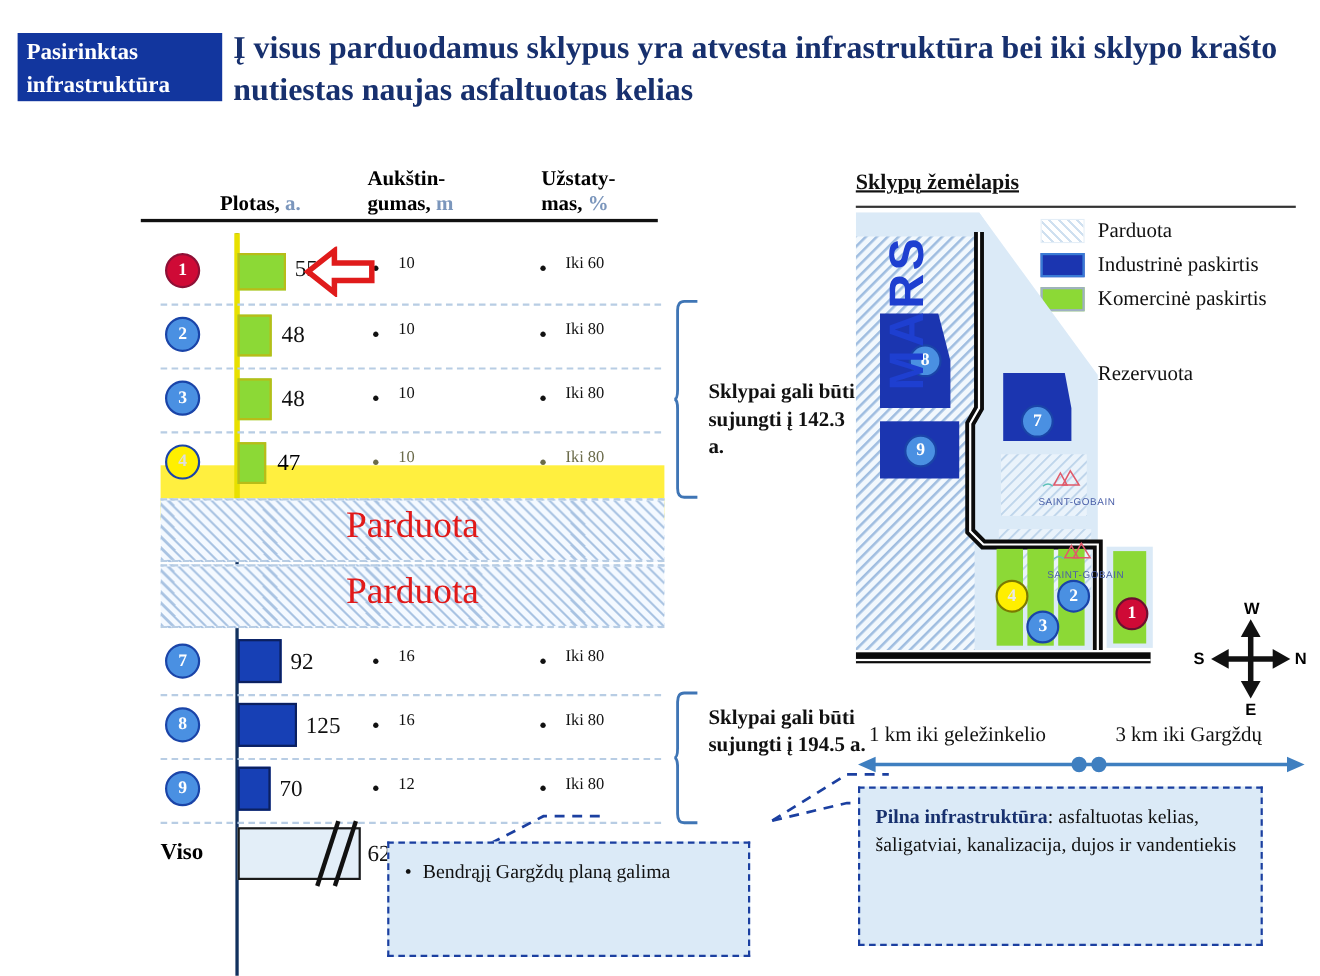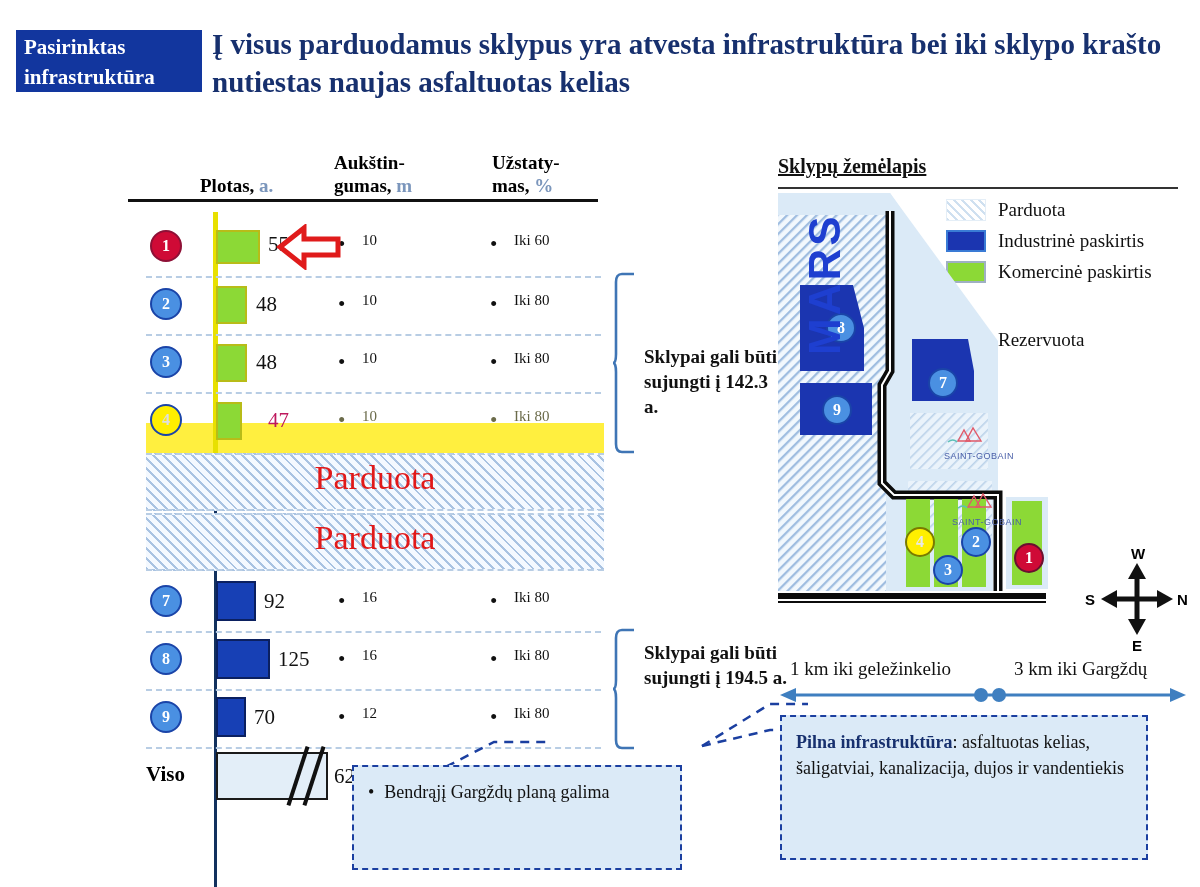--- a/index.html
+++ b/index.html
@@ -196,21 +196,21 @@
     <div class="dot" style="left:210px;top:16px;">•</div>
     <div class="cell" style="left:234px;top:16px;">10</div>
     <div class="dot" style="left:362px;top:16px;">•</div>
     <div class="cell" style="left:386px;top:16px;">Iki 80</div>
   </div>
   <div class="rowsep" style="top:242px;"></div>
 
   <div class="row" style="top:242px;">
     <div class="badge b-yel" style="left:22px;top:12px;">4</div>
     <div class="bar bar-green" style="left:88px;top:10px;width:26px;height:38px;"></div>
-    <div class="val" style="left:140px;top:16px;color:#be185d;">47</div>
+    <div class="val" style="left:124px;top:16px;color:#000000;">47</div>
     <div class="dot" style="left:210px;top:16px;color:#6b6b4a;">•</div>
     <div class="cell" style="left:234px;top:16px;color:#6b6b4a;">10</div>
     <div class="dot" style="left:362px;top:16px;color:#6b6b4a;">•</div>
     <div class="cell" style="left:386px;top:16px;color:#6b6b4a;">Iki 80</div>
   </div>
 
   <div class="sold" style="top:303px;">
     <div class="sold-txt">Parduota</div>
   </div>
   <div class="sold" style="top:363px;">

